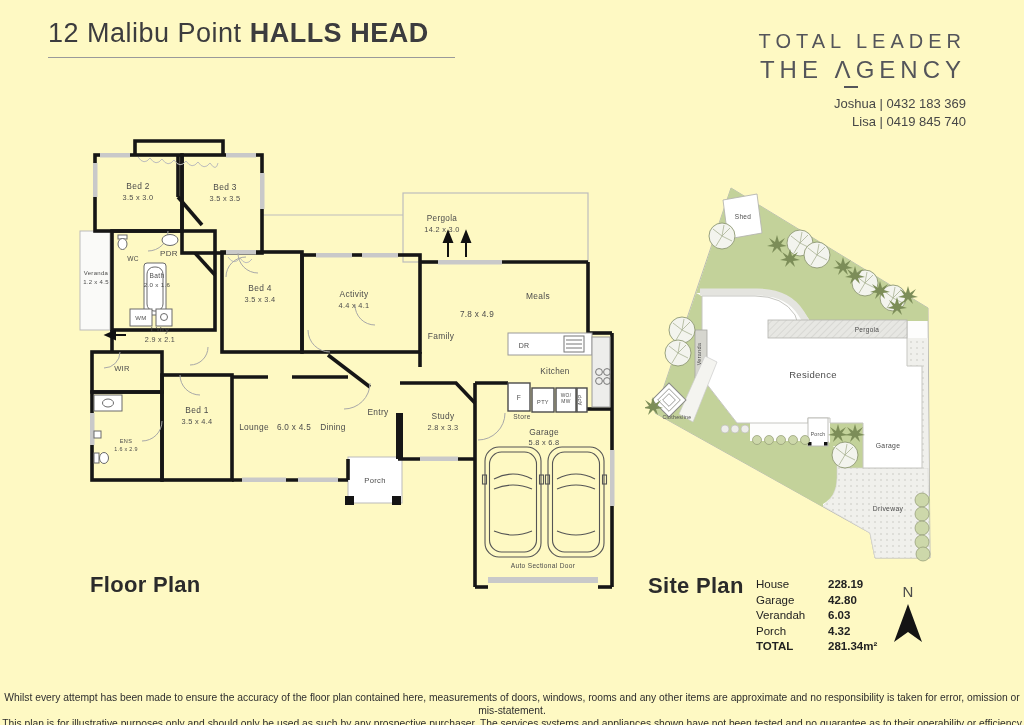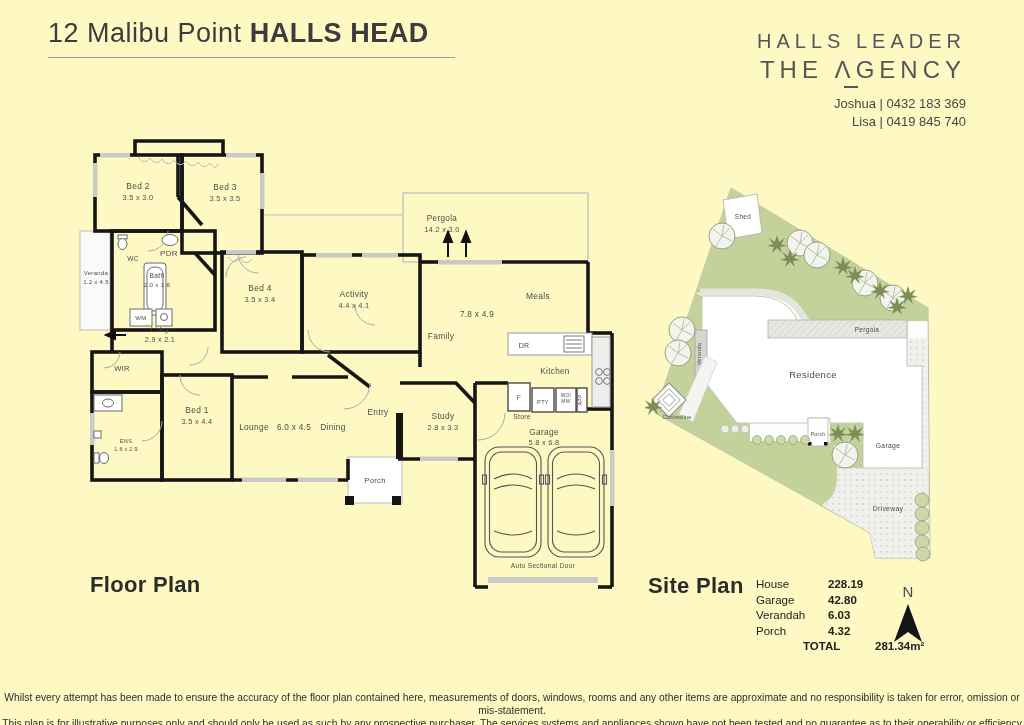--- a/index.html
+++ b/index.html
@@ -18,42 +18,42 @@
   .a-underline{position:absolute;right:108px;bottom:-4px;width:14px;height:2px;background:#54555a;}
   .brand-contact{font-size:13px;margin-top:11px;color:#474747;line-height:1.4;}
   
   .plan-label{position:absolute;font-size:22px;font-weight:700;color:#2b2b2b;letter-spacing:.3px;}
   .floor-label{left:90px;top:572px;}
   .site-label{left:648px;top:573px;}
   
   .areas{position:absolute;left:756px;top:577px;font-size:11.5px;color:#222;}
   .areas .row{display:grid;grid-template-columns:72px 58px;line-height:15.5px;}
   .areas .row .val{font-weight:bold;}
-  .areas .row.total{font-weight:700;margin-left:47px;}
+  .areas .row.total{font-weight:700;}
   
   .north{position:absolute;left:888px;top:582px;width:40px;height:66px;}
   
   svg text{font-family:"Liberation Sans",sans-serif;fill:#4c4c4c;letter-spacing:.3px;}
   
   .disclaimer{position:absolute;left:0;right:0;top:691px;text-align:center;
               font-size:10.3px;line-height:13px;color:#2e2e2e;}
 </style>
 </head>
 <body>
 
 <div class="page">
 
   <div class="title">
     <span class="addr">12 Malibu Point</span>
     <span class="sub">HALLS HEAD</span>
   </div>
   <div class="title-rule"></div>
 
   <div class="brand">
-    <div class="brand-l1">HALLS LEADER</div>
+    <div class="brand-l1">TOTAL LEADER</div>
     <div class="brand-l2">
       <span>THE ΛGENCY</span>
       <span class="a-underline"></span>
     </div>
     <div class="brand-contact">
       <div>Joshua | 0432 183 369</div>
       <div>Lisa | 0419 845 740</div>
     </div>
   </div>
 

